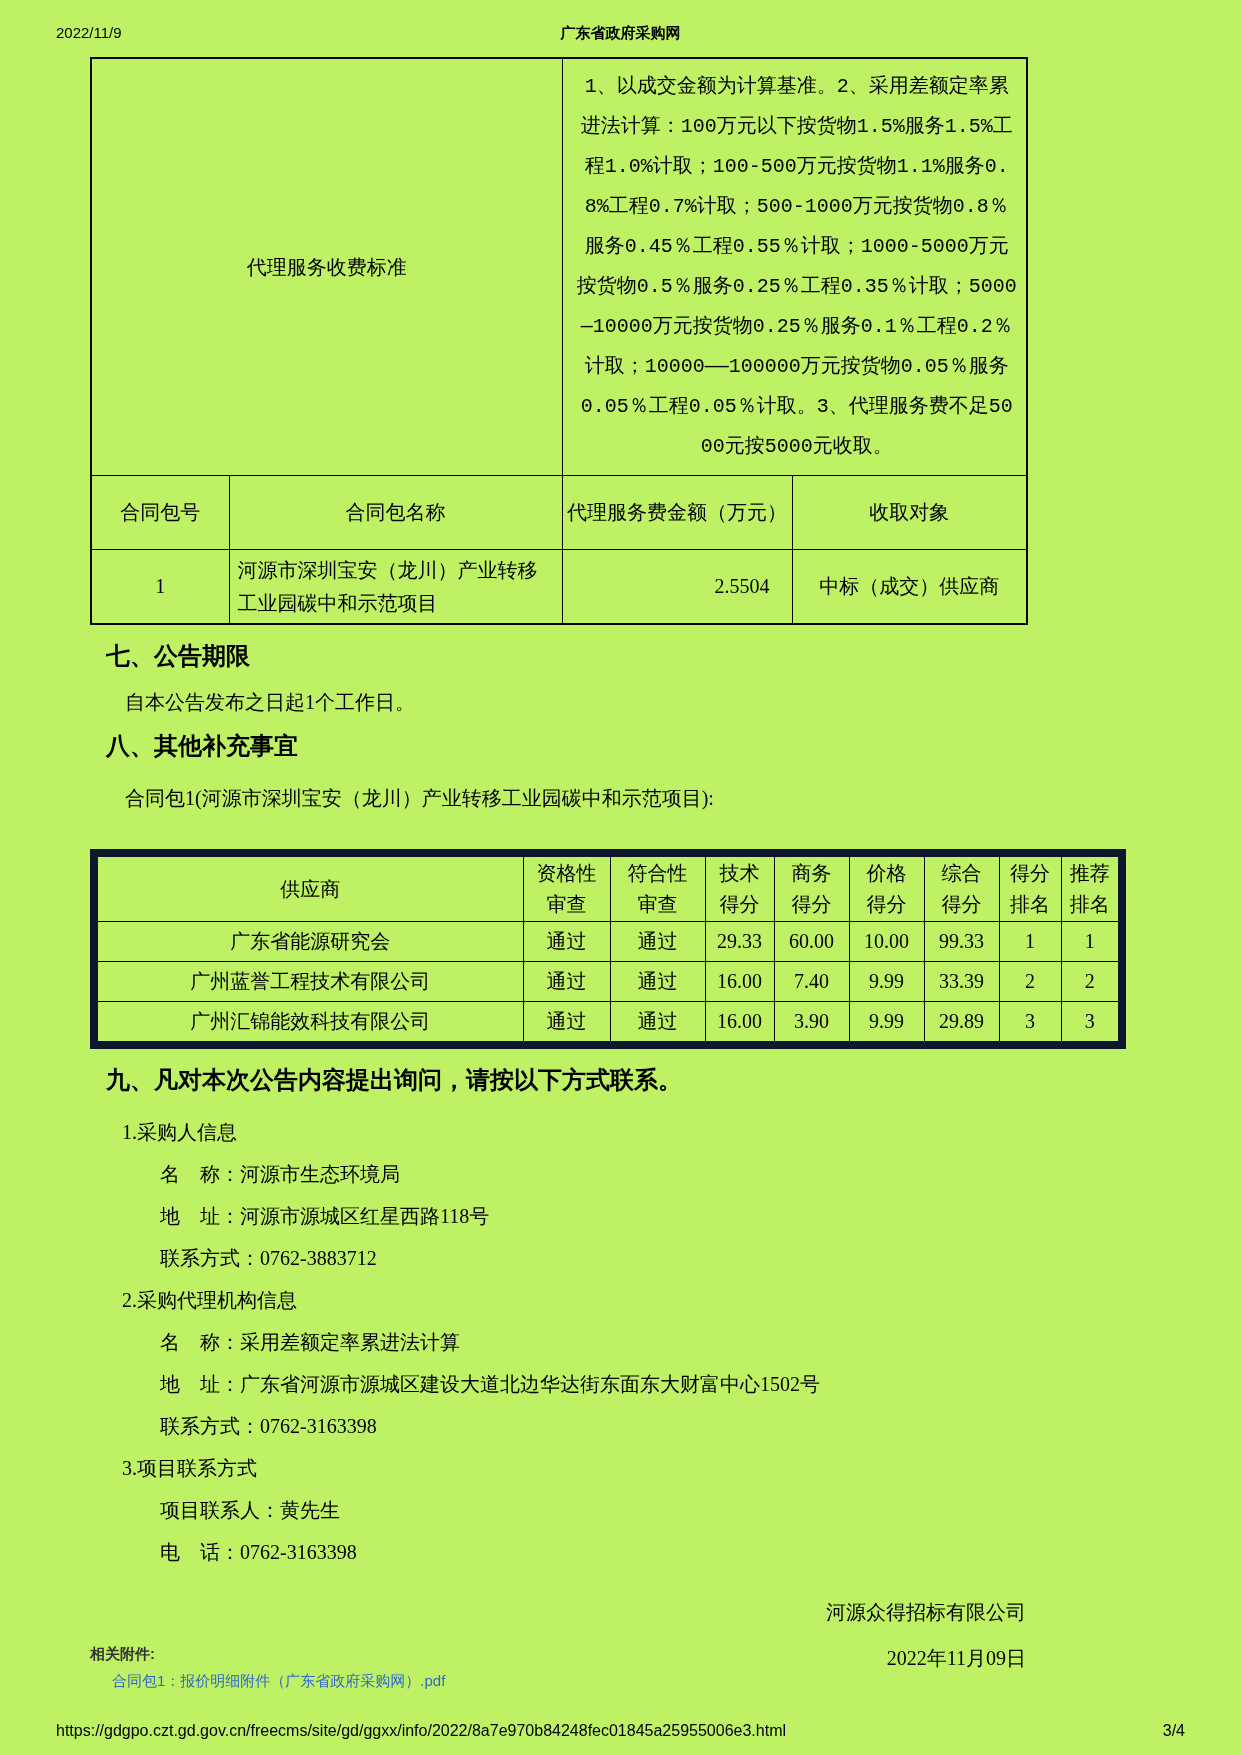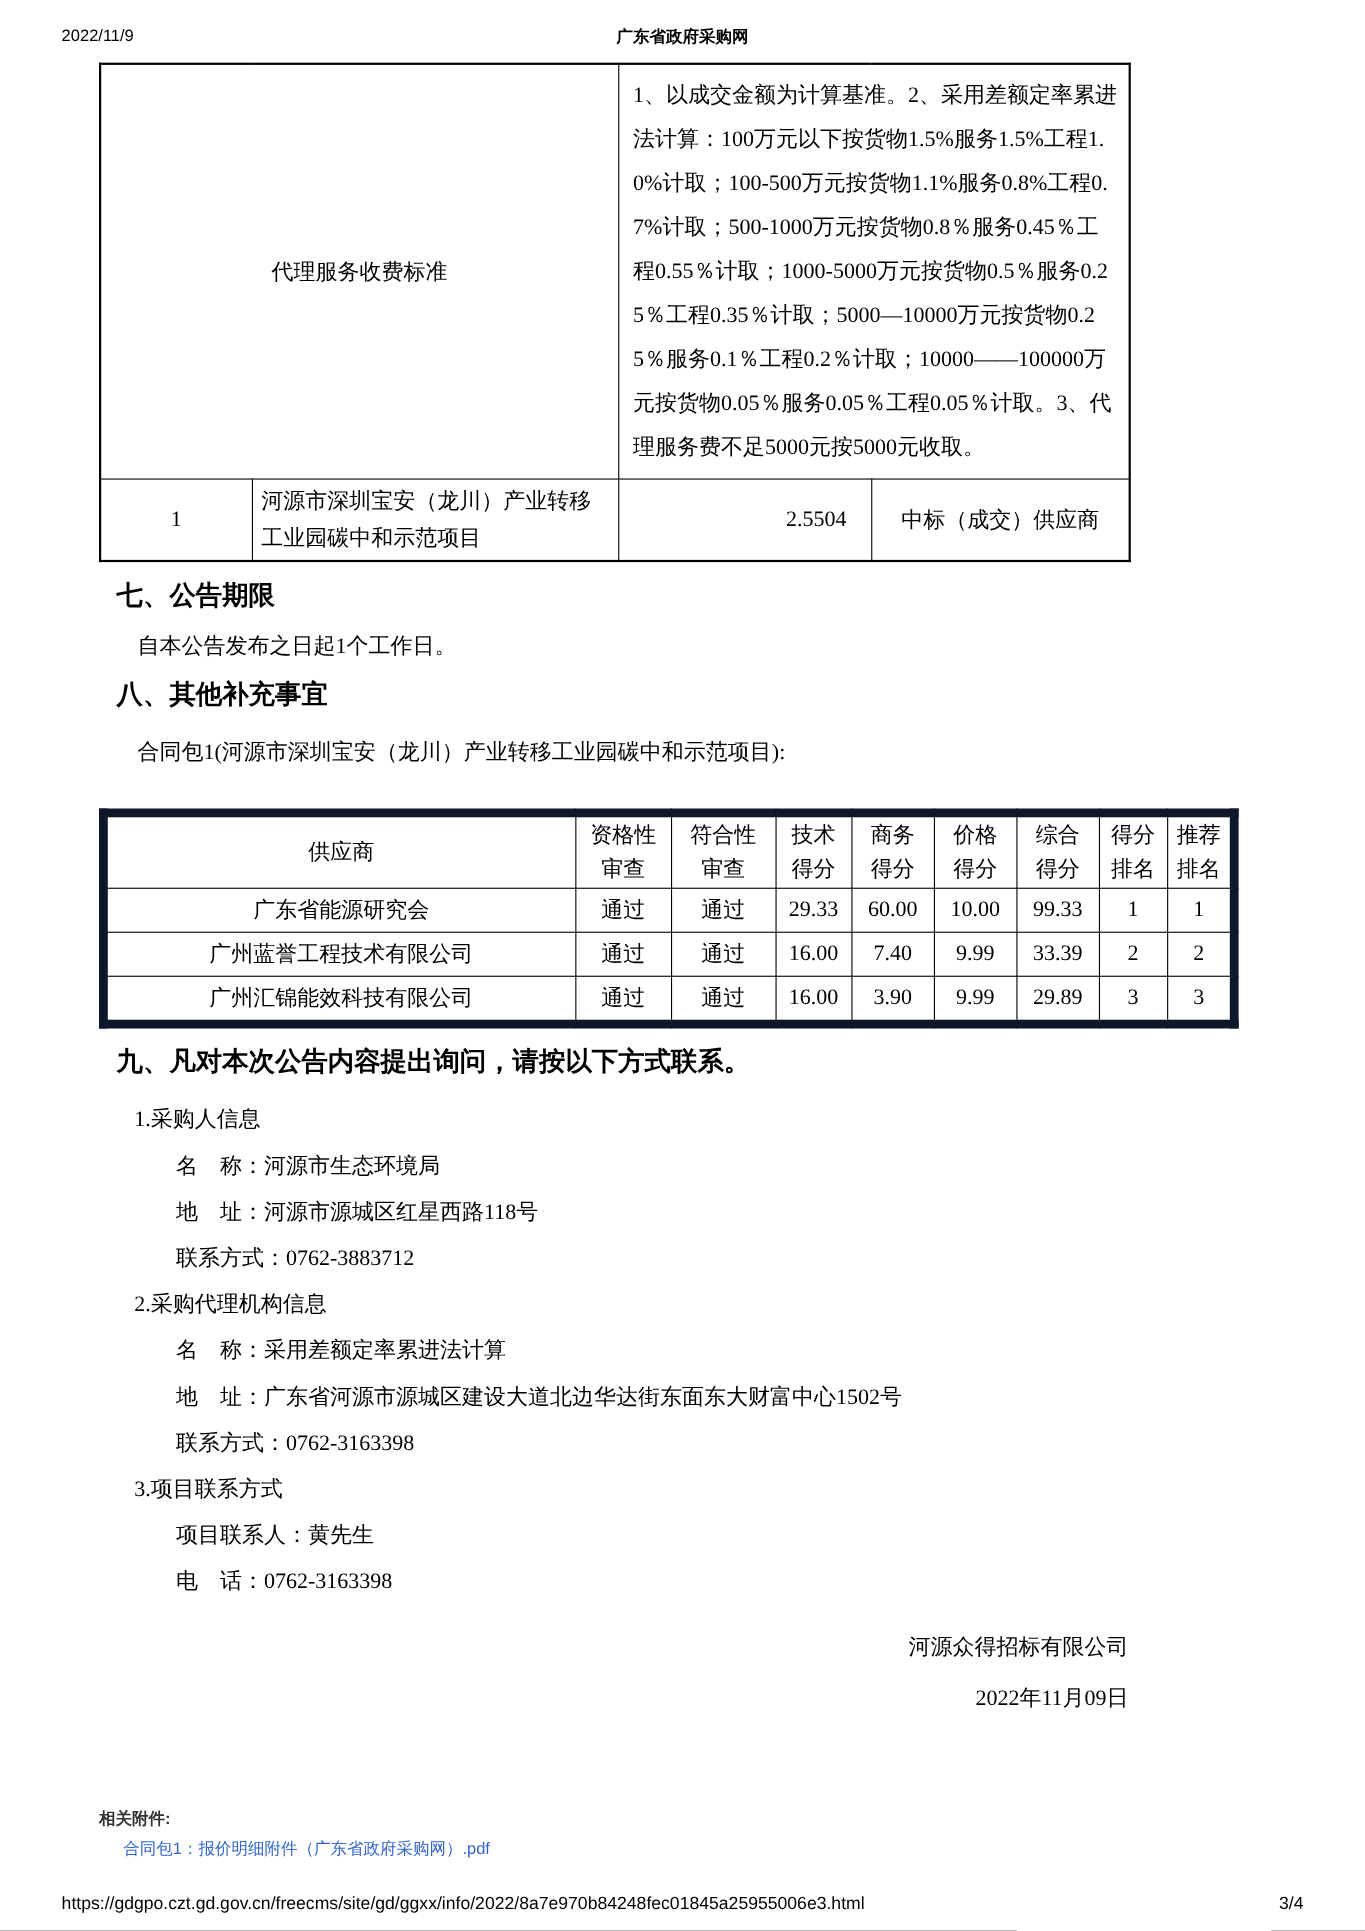--- a/index.html
+++ b/index.html
@@ -1,18 +1,18 @@
 <!DOCTYPE html>
 <html><head>
 <meta charset="utf-8">
 <style>
   html,body { margin:0; padding:0; background:#888; }
   .page {
     position:relative; width:1241px; height:1755px; margin:0 auto;
-    background:#ffffff; color:#000;
+    background:#bef264; color:#000;
     font-family:"Liberation Serif","DejaVu Serif",serif;
     overflow:hidden;
   }
   
   .print-header {
     position:absolute; top:24px; left:56px; right:56px; height:22px;
     font-family:"Liberation Sans","DejaVu Sans",sans-serif;
     font-size:15px; color:#000;
   }
   .print-header .ph-date { position:absolute; left:0; top:0; }
@@ -28,21 +28,21 @@
   
   .content { position:absolute; left:90px; top:57px; width:1060px; }
 
   table { border-collapse:collapse; }
   
   .fee-table { width:936px; table-layout:fixed; border:2px solid #000; }
   .fee-table td { border:1px solid #000; font-size:20px; vertical-align:middle; }
   .fee-table .lbl { text-align:center; }
   .fee-table .fee-text {
     padding:8px 8px 8px 13px; line-height:40px; vertical-align:top;
-    word-break:break-all; text-align:left;
+    word-break:break-all; text-align:center;font-family:Liberation Mono, monospace;
   }
   .fee-table .hdr { text-align:center; height:71px; }
   .fee-table .pkg-row td { height:71px; }
   .fee-table .pkg-name { text-align:left; padding:0 8px; line-height:33px; }
   .fee-table .amount  { text-align:right; padding-right:22px; }
   .fee-table .center  { text-align:center; }
 
   
   h2.sec {
     margin:16px; font-size:24px; font-weight:bold; line-height:30px;
@@ -96,20 +96,26 @@
       <colgroup>
           <col style="width:138px">
           <col style="width:333px">
           <col style="width:230px">
           <col style="width:235px">
         </colgroup>
       <tbody>
           <tr>
         <td class="lbl" colspan="2">代理服务收费标准</td>
         <td class="fee-text" colspan="2">1、以成交金额为计算基准。2、采用差额定率累进法计算：100万元以下按货物1.5%服务1.5%工程1.0%计取；100-500万元按货物1.1%服务0.8%工程0.7%计取；500-1000万元按货物0.8％服务0.45％工程0.55％计取；1000-5000万元按货物0.5％服务0.25％工程0.35％计取；5000—10000万元按货物0.25％服务0.1％工程0.2％计取；10000——100000万元按货物0.05％服务0.05％工程0.05％计取。3、代理服务费不足5000元按5000元收取。</td>
+      </tr>
+      <tr>
+        <td class="hdr">合同包号</td>
+        <td class="hdr">合同包名称</td>
+        <td class="hdr">代理服务费金额（万元）</td>
+        <td class="hdr">收取对象</td>
       </tr>
       <tr class="pkg-row">
         <td class="center">1</td>
         <td class="pkg-name">河源市深圳宝安（龙川）产业转移工业园碳中和示范项目</td>
         <td class="amount">2.5504</td>
         <td class="center">中标（成交）供应商</td>
       </tr>
     </tbody>
       </table>
 

